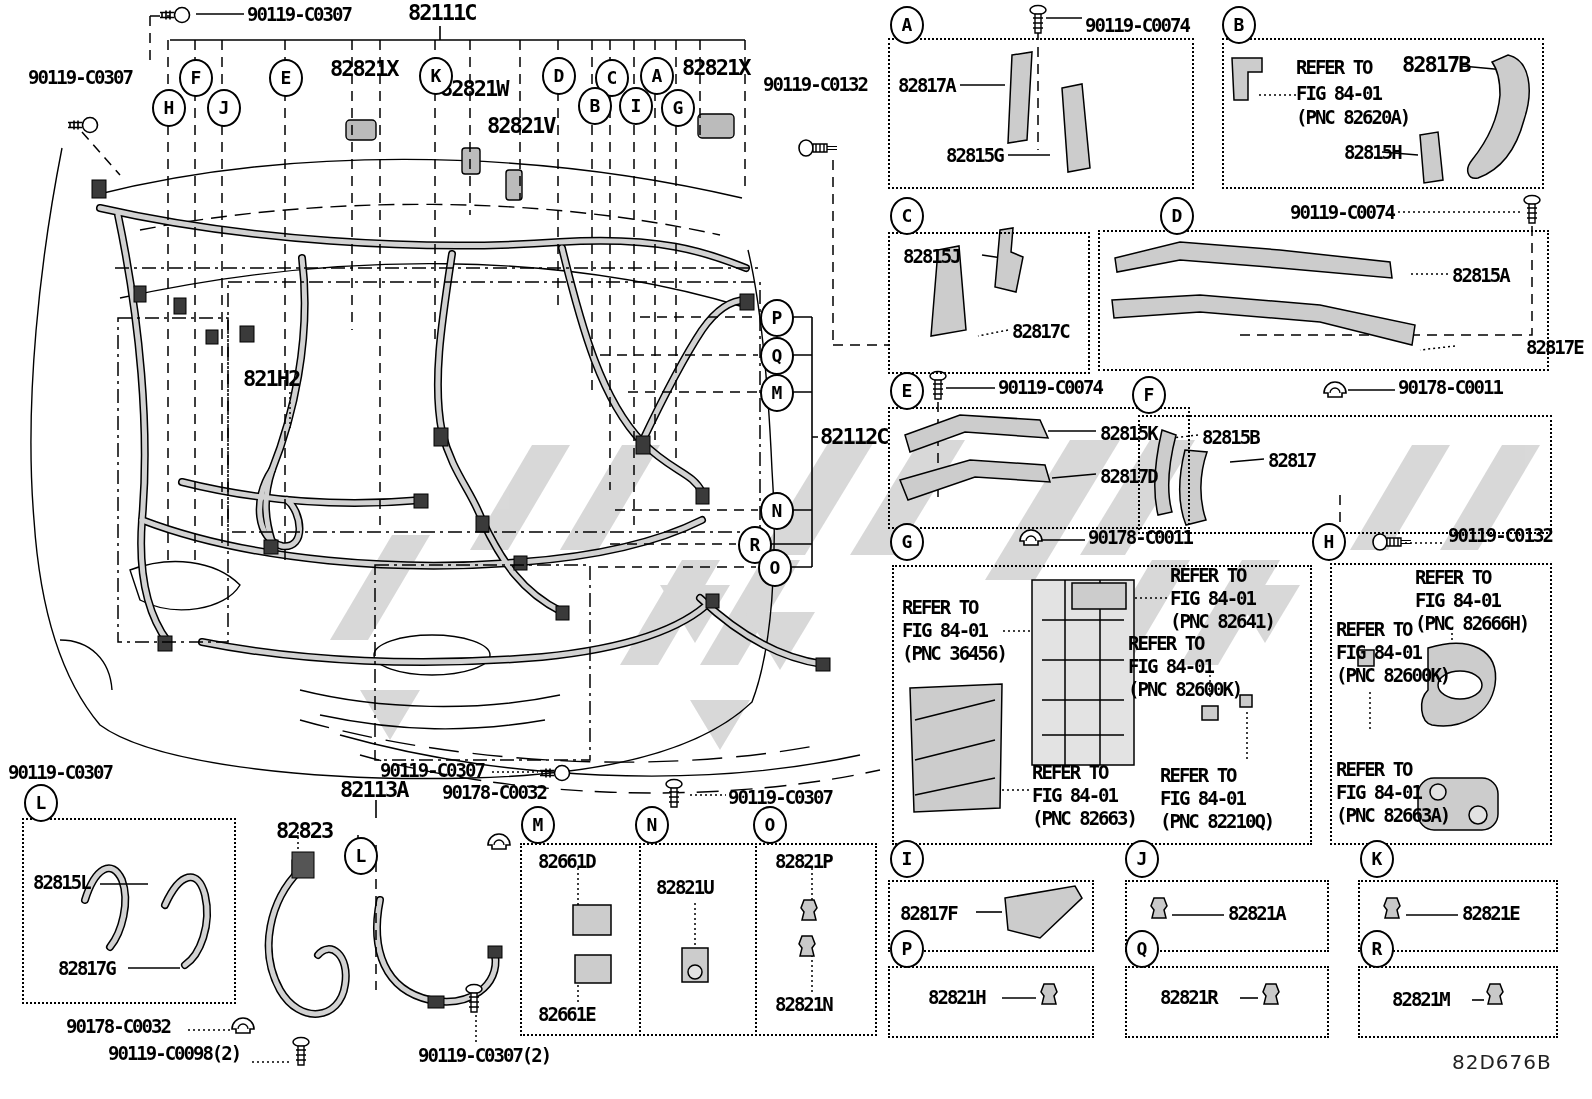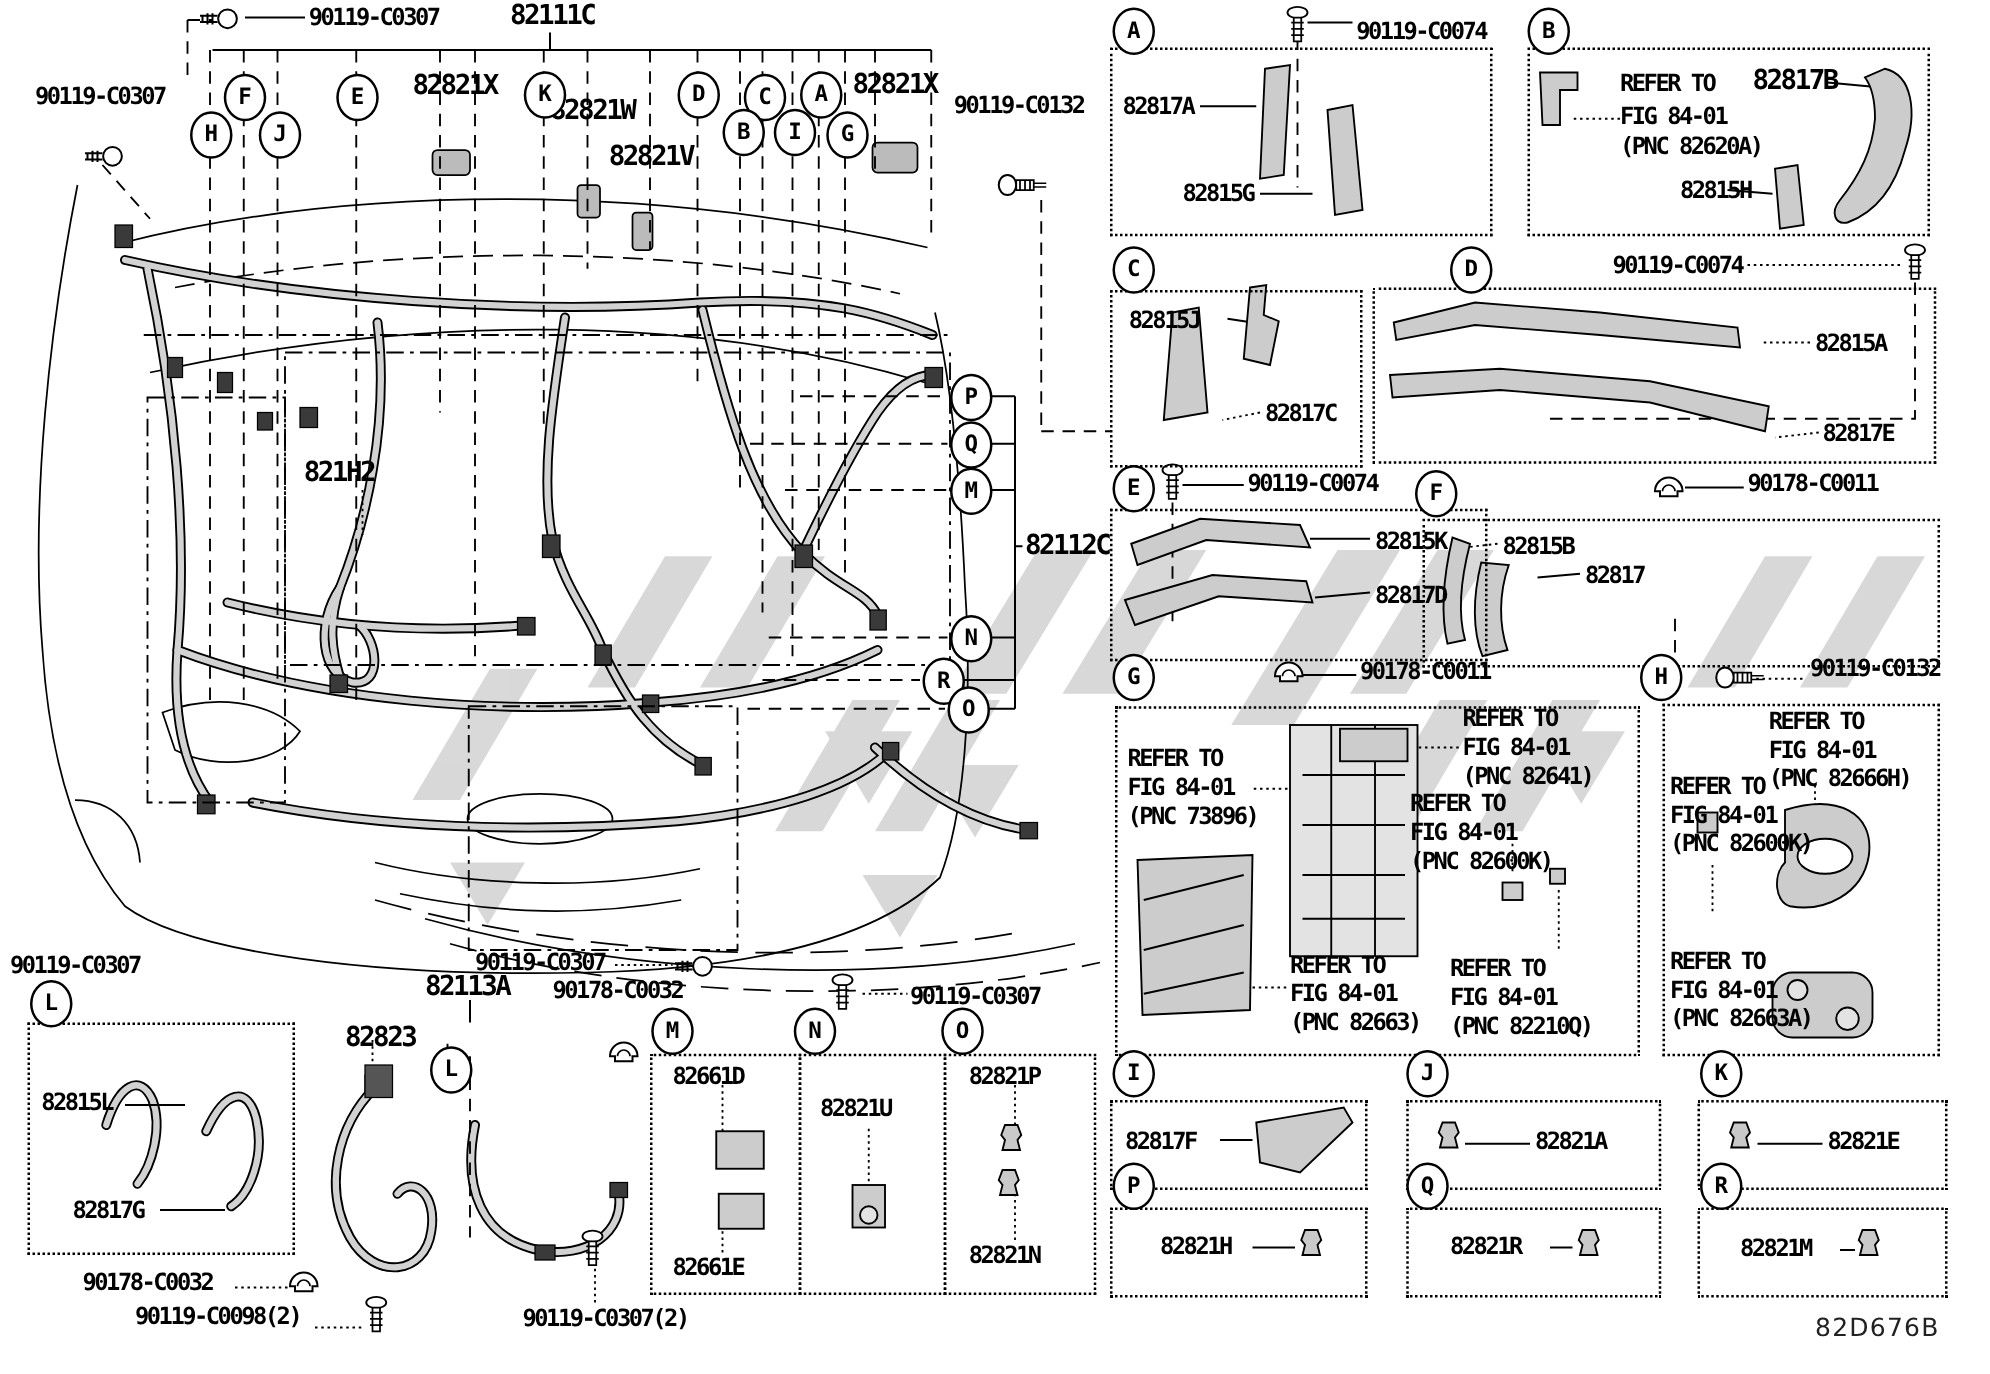--- a/index.html
+++ b/index.html
@@ -383,41 +383,41 @@
 
 <div class="co" style="left:890px;top:197px">C</div>
 <div class="pbox" style="left:888px;top:232px;width:198px;height:138px"></div>
 <div class="lbl" style="left:903px;top:245px">82815J</div>
 <div class="lbl" style="left:1012px;top:320px">82817C</div>
 
 <div class="co" style="left:1160px;top:197px">D</div>
 <div class="pbox" style="left:1098px;top:230px;width:447px;height:137px"></div>
 <div class="lbl" style="left:1290px;top:201px">90119-C0074</div>
 <div class="lbl" style="left:1452px;top:264px">82815A</div>
-<div class="lbl" style="left:1458px;top:336px">82817E</div>
+<div class="lbl" style="left:1526px;top:336px">82817E</div>
 
 <div class="co" style="left:890px;top:372px">E</div>
 <div class="pbox" style="left:888px;top:407px;width:298px;height:118px"></div>
 <div class="lbl" style="left:998px;top:376px">90119-C0074</div>
 <div class="lbl" style="left:1100px;top:422px">82815K</div>
 <div class="lbl" style="left:1100px;top:465px">82817D</div>
 
 <div class="co" style="left:1132px;top:376px">F</div>
 <div class="pbox" style="left:1138px;top:415px;width:410px;height:115px"></div>
 <div class="lbl" style="left:1398px;top:376px">90178-C0011</div>
 <div class="lbl" style="left:1202px;top:426px">82815B</div>
 <div class="lbl" style="left:1268px;top:449px">82817</div>
 
 <div class="co" style="left:890px;top:523px">G</div>
 <div class="pbox" style="left:892px;top:565px;width:416px;height:276px"></div>
 <div class="lbl" style="left:1088px;top:526px">90178-C0011</div>
 <div class="lbl ref" style="left:902px;top:596px">
   <div>REFER TO</div>
   <div>FIG 84-01</div>
-  <div>(PNC 73896)</div>
+  <div>(PNC 36456)</div>
 </div>
 <div class="lbl ref" style="left:1170px;top:564px">
   <div>REFER TO</div>
   <div>FIG 84-01</div>
   <div>(PNC 82641)</div>
 </div>
 <div class="lbl ref" style="left:1128px;top:632px">
   <div>REFER TO</div>
   <div>FIG 84-01</div>
   <div>(PNC 82600K)</div>

